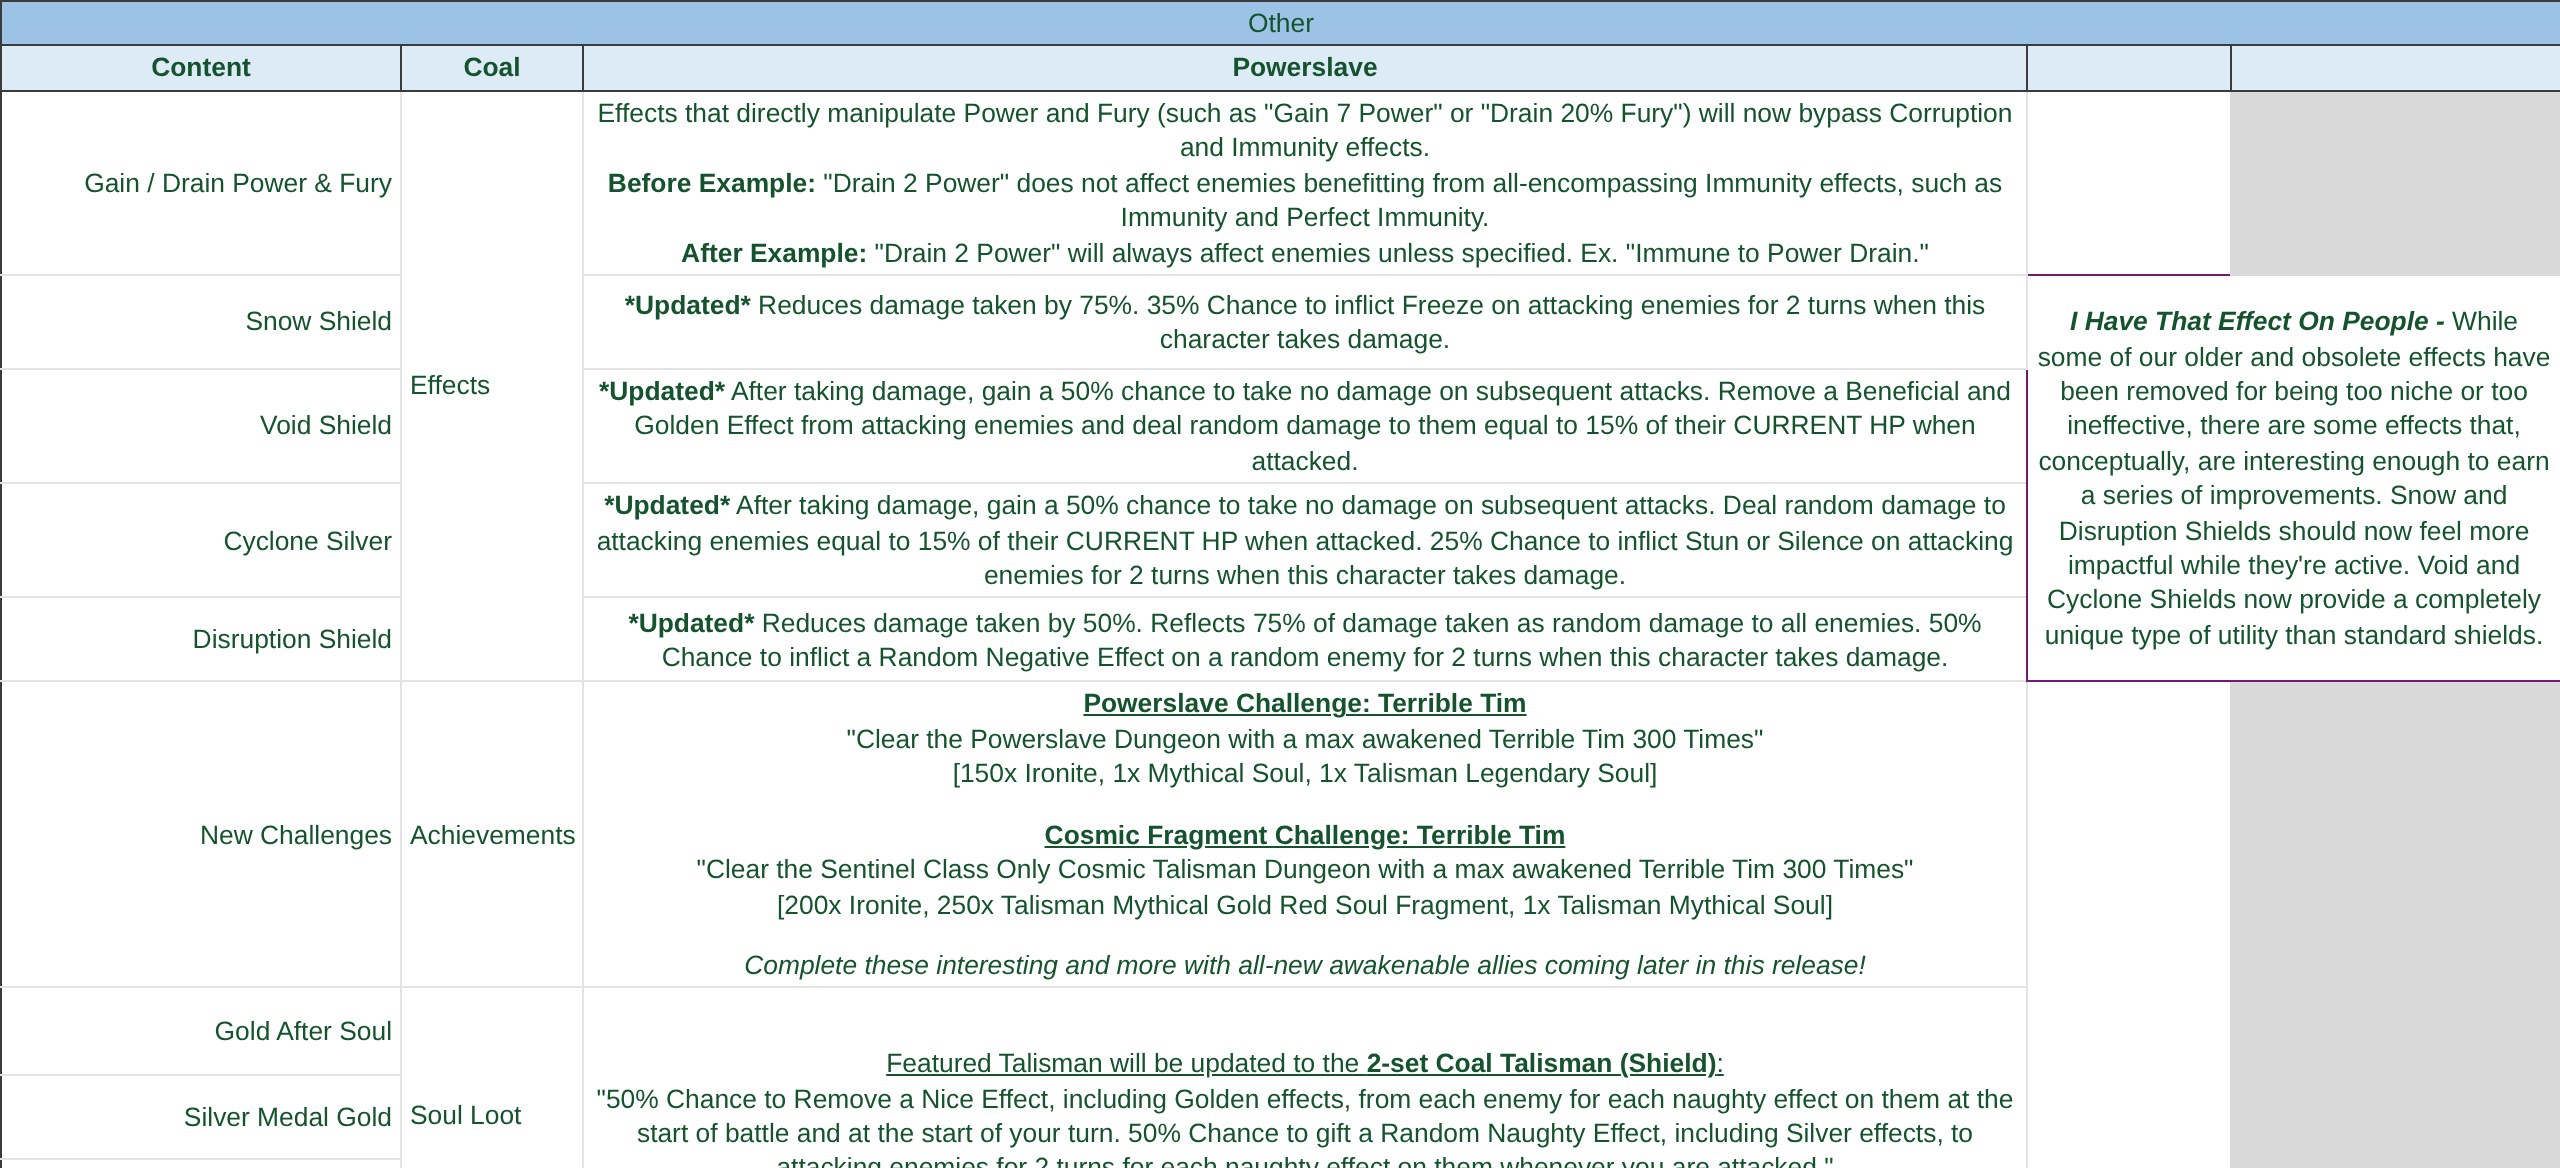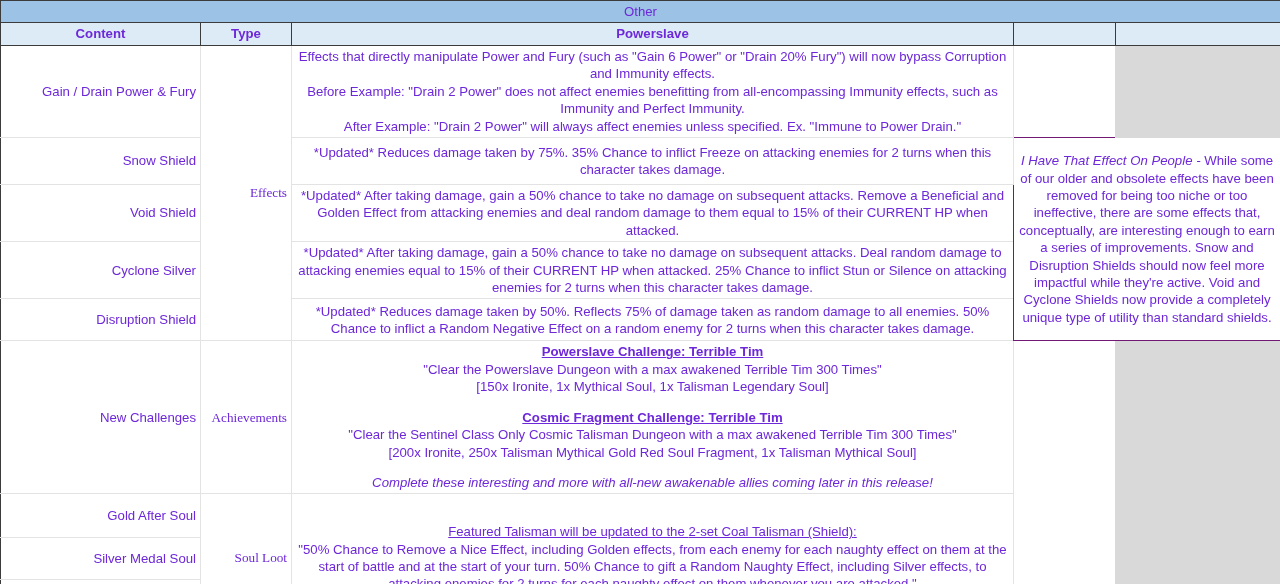--- a/index.html
+++ b/index.html
@@ -28,21 +28,21 @@
     width: 1280px;
     height: 584px;
   }
 
   table.grid td {
     box-sizing: border-box;
     vertical-align: middle;
     padding: 2px 4px;
     font-size: 13.2px;
     line-height: 1.32;
-    color: #6d28d9;
+    color: #14532d;
   }
 
   
   .title-band {
     background: #9cc3e5;
     text-align: center;
     font-size: 13.2px;
     font-weight: normal;
     color: #1a1a1a;
     border: 1px solid #3b3b3b;
@@ -66,21 +66,21 @@
     height: 22px;
   }
 
   
   .cell {
     border: 1px solid #e3e3e3;
     background: #ffffff;
     text-align: center;
   }
   .cell-content { text-align: right; }
-  .cell-type { text-align: right; font-family: Liberation Serif, serif; }
+  .cell-type { text-align: left; }
   .cell-desc {
     text-align: center;
     padding: 3px 6px;
     line-height: 1.30;
   }
 
   
   .frame-left  { border-left: 1px solid #3b3b3b; }
   .frame-right { border-right: 1px solid #3b3b3b; }
   .frame-bottom{ border-bottom: 1px solid #3b3b3b; }
@@ -98,21 +98,21 @@
   .cell-note {
     background: #ffffff;
     border: 1px solid #701a75;
     text-align: center;
     padding: 4px 7px;
     font-size: 13.2px;
     line-height: 1.30;
     vertical-align: middle;
   }
 
-  b, strong { font-weight: normal; }
+  b, strong { font-weight: bold; }
   .u   { text-decoration: underline; }
   .i   { font-style: italic; }
   .bu  { font-weight: bold; text-decoration: underline; }
   .spacer { display:block; height: 13px; }
 </style>
 </head>
 <body>
 
 <div class="sheet">
 <table class="grid">
@@ -124,33 +124,33 @@
     <col style="width:165px">
   </colgroup>
 
   <tbody>
         <tr>
     <td class="title-band" colspan="5">Other</td>
   </tr>
 
   <tr>
     <td class="hdr">Content</td>
-    <td class="hdr">Type</td>
+    <td class="hdr">Coal</td>
     <td class="hdr">Powerslave</td>
     <td class="hdr-blank"></td>
     <td class="hdr-blank"></td>
   </tr>
 
   <tr style="height:80px">
     <td class="cell cell-content frame-left">Gain / Drain Power &amp; Fury</td>
 
     <td class="cell cell-type" rowspan="5">Effects</td>
 
     <td class="cell cell-desc">
-      <span>Effects that directly manipulate Power and Fury (such as "Gain 6 Power" or "Drain 20% Fury") will now bypass Corruption and Immunity effects.</span><br>
+      <span>Effects that directly manipulate Power and Fury (such as "Gain 7 Power" or "Drain 20% Fury") will now bypass Corruption and Immunity effects.</span><br>
       <b>Before Example:</b><span> "Drain 2 Power" does not affect enemies benefitting from all-encompassing Immunity effects, such as Immunity and Perfect Immunity.</span><br>
       <b>After Example:</b><span> "Drain 2 Power" will always affect enemies unless specified. Ex. "Immune to Power Drain."</span>
     </td>
 
     <td class="cell-gap"></td>
     <td class="cell-grey frame-right"></td>
   </tr>
 
   <tr style="height:47px">
     <td class="cell cell-content frame-left">Snow Shield</td>
@@ -209,21 +209,21 @@
     <td class="cell cell-desc" rowspan="3">
       <span class="u">Featured Talisman will be updated to the </span><b class="u">2-set Coal Talisman (Shield)</b><span class="u">:</span><br>
       <span>"50% Chance to Remove a Nice Effect, including Golden effects, from each enemy for each naughty effect on them at the start of battle and at the start of your turn. 50% Chance to gift a Random Naughty Effect, including Silver effects, to attacking enemies for 2 turns for each naughty effect on them whenever you are attacked."</span>
     </td>
 
     <td class="cell-gap" rowspan="3"></td>
     <td class="cell-grey frame-right" rowspan="3"></td>
   </tr>
 
   <tr style="height:42px">
-    <td class="cell cell-content frame-left">Silver Medal Soul</td>
+    <td class="cell cell-content frame-left">Silver Medal Gold</td>
   </tr>
 
   <tr style="height:42px">
     <td class="cell cell-content frame-left frame-bottom">Bronze Medal Soul</td>
   </tr>
 
 </tbody>
     </table>
 </div>
 

